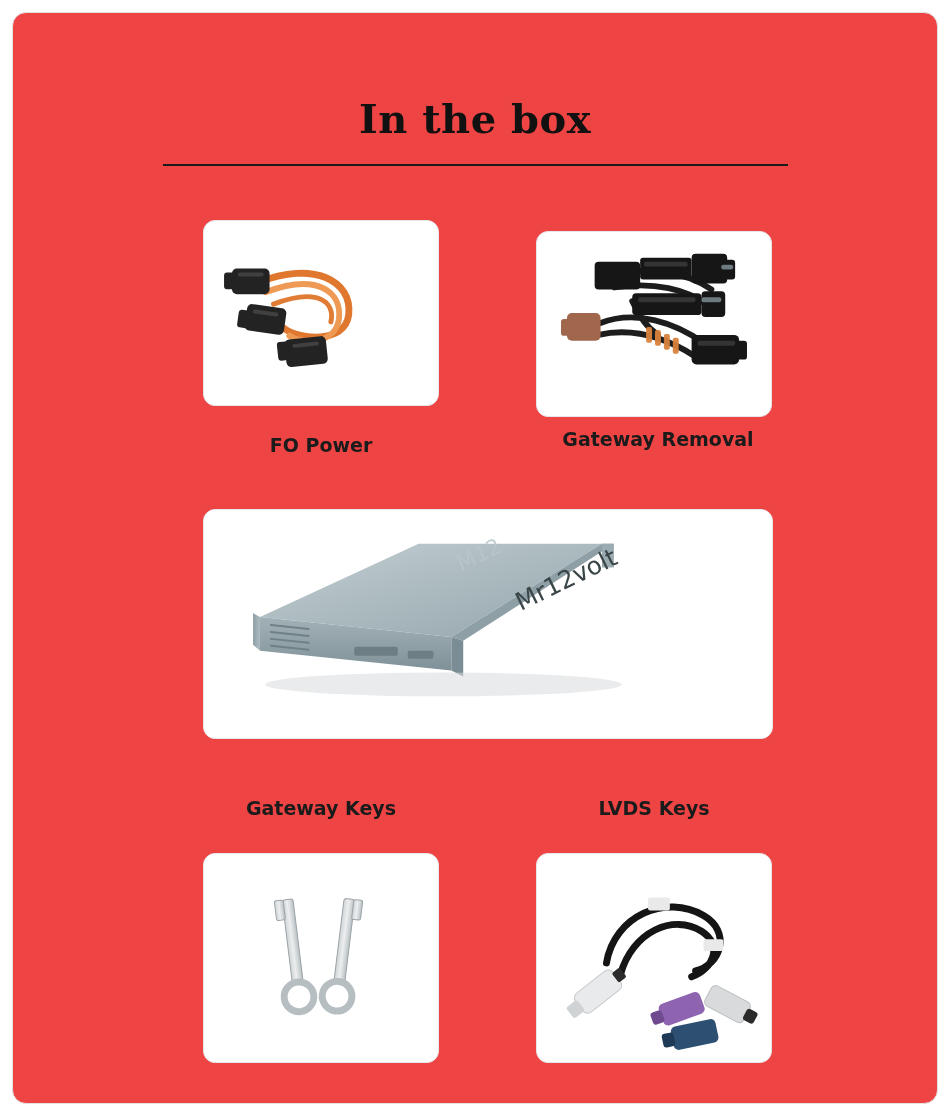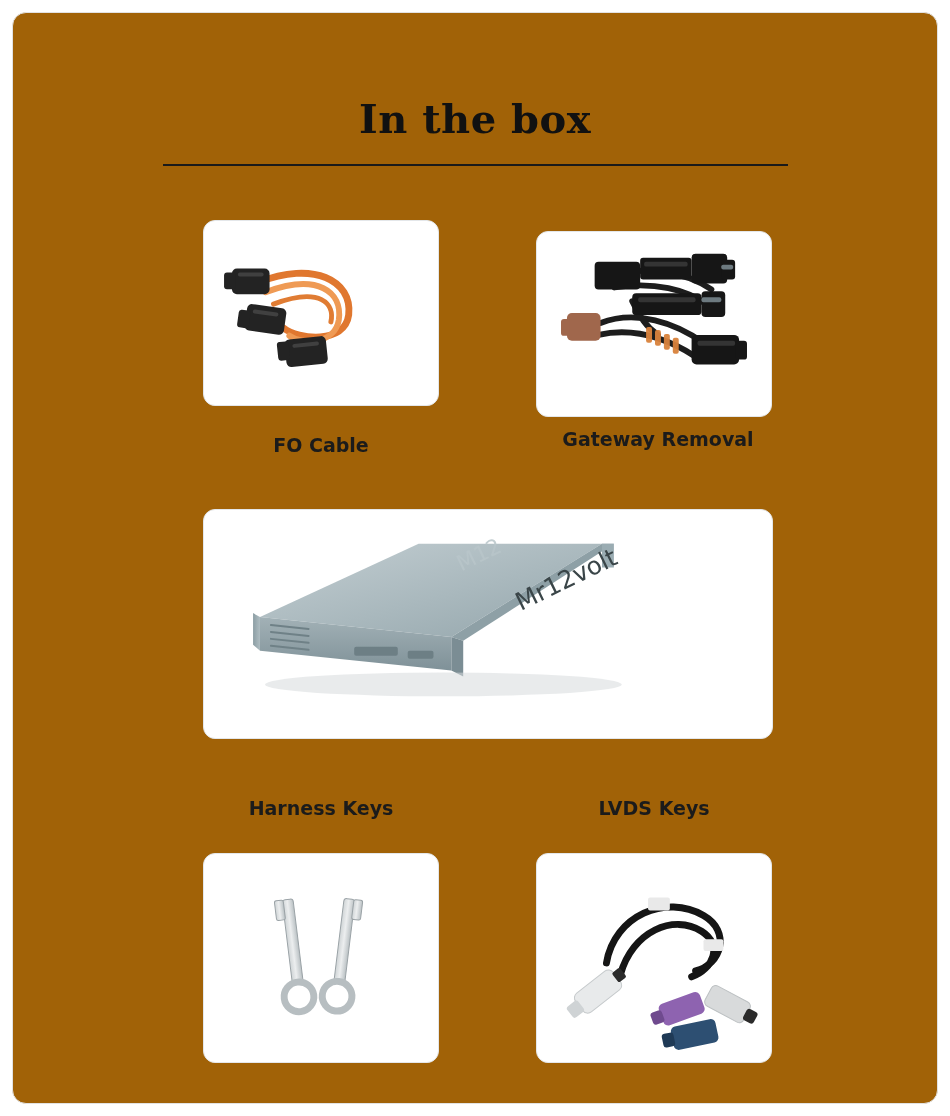--- a/index.html
+++ b/index.html
@@ -21,21 +21,21 @@
     box-sizing: border-box;
     padding: 12px;
   }
   .frame {
     position: relative;
     width: 100%;
     height: 100%;
     box-sizing: border-box;
     border: 1px solid #e2e2e2;
     border-radius: 14px;
-    background: #a16207;
+    background: #ef4444;
   }
   .title {
     text-align: center;
     font-family: "DejaVu Serif", serif;
     font-weight: bold;
     font-size: 40px;
     letter-spacing: 0.5px;
     color: #111111;
     margin-top: 82px;
   }
@@ -173,21 +173,21 @@
               <rect x="74" y="122" width="12" height="19" rx="3" transform="rotate(-6 80 131)"></rect>
             </g>
             <g fill="#4a4a4a" opacity="0.75">
               <rect x="34" y="52" width="26" height="4" rx="2"></rect>
               <rect x="49" y="91" width="26" height="4" rx="2" transform="rotate(8 62 93)"></rect>
               <rect x="89" y="123" width="27" height="4" rx="2" transform="rotate(-6 103 125)"></rect>
             </g>
           </svg>
         </div>
       </div>
-      <div class="caption cap-fo">FO Cable</div>
+      <div class="caption cap-fo">FO Power</div>
 
       <div class="card card-ph">
         <div class="art">
           <svg viewBox="0 0 236 186" xmlns="http://www.w3.org/2000/svg">
             <g fill="none" stroke="#1d1d1d" stroke-width="6" stroke-linecap="round">
               <path d="M72 44 C 110 34, 150 40, 176 58"></path>
               <path d="M78 56 C 118 50, 152 58, 172 74"></path>
               <path d="M64 92 C 100 78, 140 92, 168 112"></path>
               <path d="M62 104 C 98 96, 132 108, 160 126"></path>
               <path d="M96 70 C 104 86, 110 96, 122 104"></path>
@@ -274,21 +274,21 @@
 
           <text x="318" y="102" fill="#3a4548" font-family="DejaVu Sans, sans-serif" font-size="25" transform="rotate(-26 318 102)">Mr12volt</text>
 
           <text x="258" y="62" fill="#b9c6ca" font-family="DejaVu Sans, sans-serif" font-size="22" transform="rotate(-26 258 62)" opacity="0.85">M12</text>
 
           <ellipse cx="240" cy="176" rx="180" ry="12" fill="#d7dbdd" opacity="0.55"></ellipse>
         </svg>
       </div>
     </div>
 
-    <div class="caption cap-keys">Harness Keys</div>
+    <div class="caption cap-keys">Gateway Keys</div>
     <div class="caption cap-lvds">LVDS Keys</div>
 
     <div class="card card-keys">
       <div class="art">
         <svg viewBox="0 0 236 210" xmlns="http://www.w3.org/2000/svg">
           <defs>
             <linearGradient id="metal" x1="0" y1="0" x2="1" y2="0">
               <stop offset="0%" stop-color="#cfd4d6"></stop>
               <stop offset="45%" stop-color="#eceeef"></stop>
               <stop offset="100%" stop-color="#b9c0c3"></stop>

